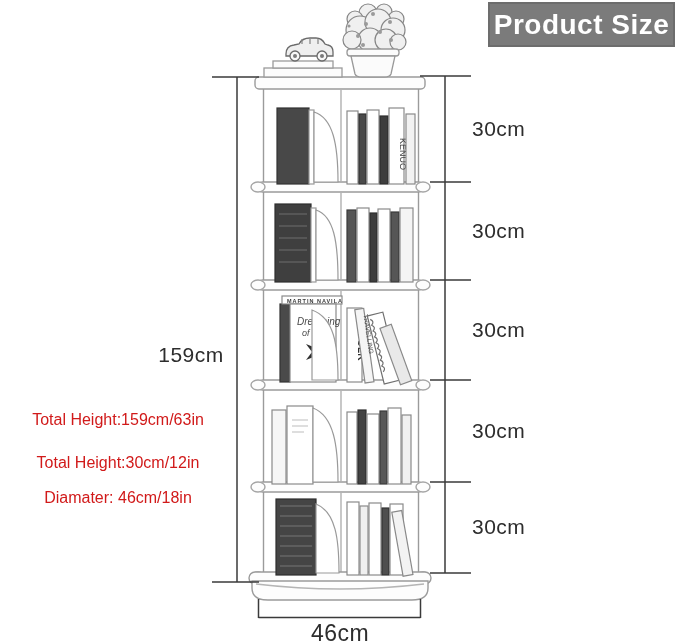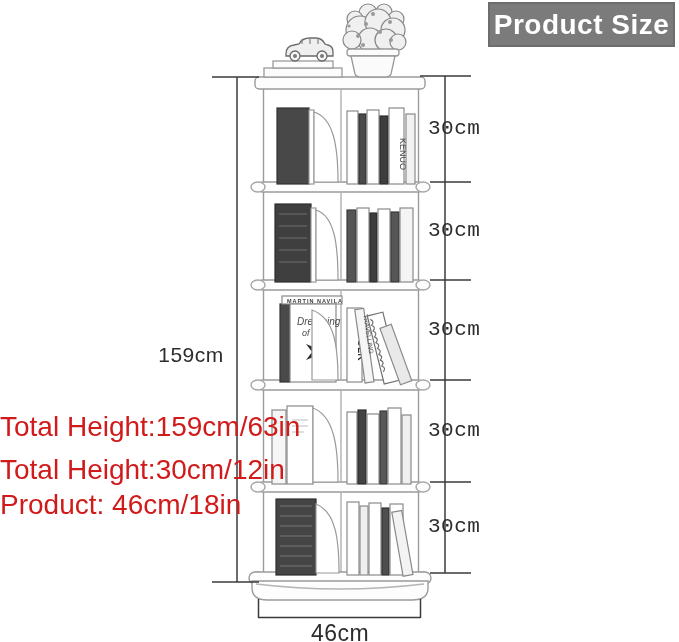--- a/index.html
+++ b/index.html
@@ -10,27 +10,27 @@
   .hdr{
     position:absolute;left:488px;top:2px;width:187px;height:45px;
     background:#7b7b7b;border:2px solid #6d6d6d;box-sizing:border-box;
     color:#ffffff;font-weight:700;font-size:28px;line-height:41px;
     text-align:center;letter-spacing:0.5px;
   }
   .dim{
     position:absolute;color:#2d2d2d;font-size:21px;font-weight:400;
     letter-spacing:0.5px;white-space:nowrap;
   }
-  .dim-right{left:428px;font-family:Liberation Mono, monospace;}
+  .dim-right{left:472px;}
   .dim-total{left:150px;top:343px;width:82px;text-align:center;}
   .dim-diam{left:290px;top:620px;width:100px;text-align:center;font-size:23px;}
   .specs{position:absolute;left:0;top:0;width:236px;height:642px;}
   .spec{
     position:absolute;left:0;width:236px;text-align:center;
-    font-size:28px;font-weight:400;color:#d11a1a;white-space:nowrap;
+    font-size:16px;font-weight:400;color:#d11a1a;white-space:nowrap;
   }
   .spec-1{top:411px;}
   .spec-2{top:454px;}
   .spec-3{top:489px;}
   svg{position:absolute;left:0;top:0;}
   svg text{font-family:"Liberation Sans","DejaVu Sans",sans-serif;}
 </style>
 </head>
 <body>
 
@@ -233,16 +233,16 @@
   <div class="dim dim-right" style="top:219px">30cm</div>
   <div class="dim dim-right" style="top:318px">30cm</div>
   <div class="dim dim-right" style="top:419px">30cm</div>
   <div class="dim dim-right" style="top:515px">30cm</div>
 
   <div class="dim dim-diam">46cm</div>
 
   <div class="specs">
     <div class="spec spec-1">Total Height:159cm/63in</div>
     <div class="spec spec-2">Total Height:30cm/12in</div>
-    <div class="spec spec-3">Product: 46cm/18in</div>
+    <div class="spec spec-3">Diamater: 46cm/18in</div>
   </div>
 
 </div>
 
 </body></html>

